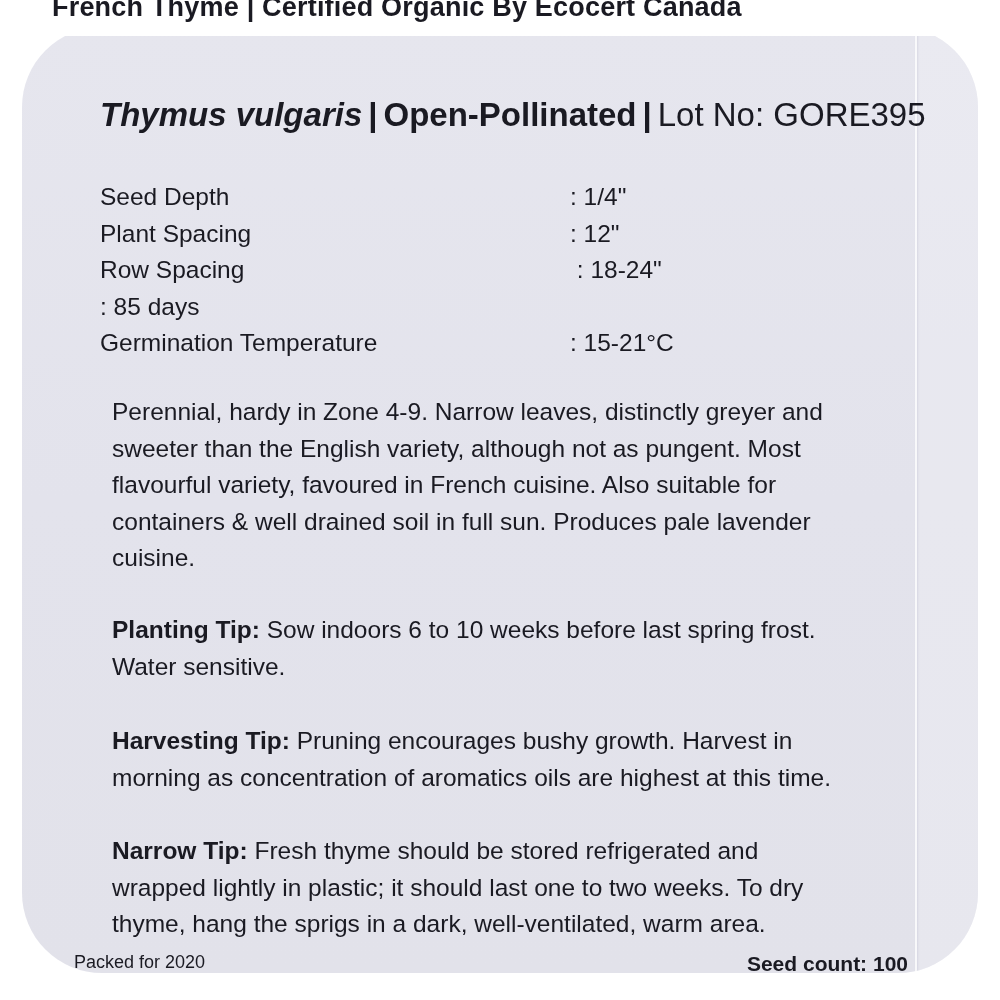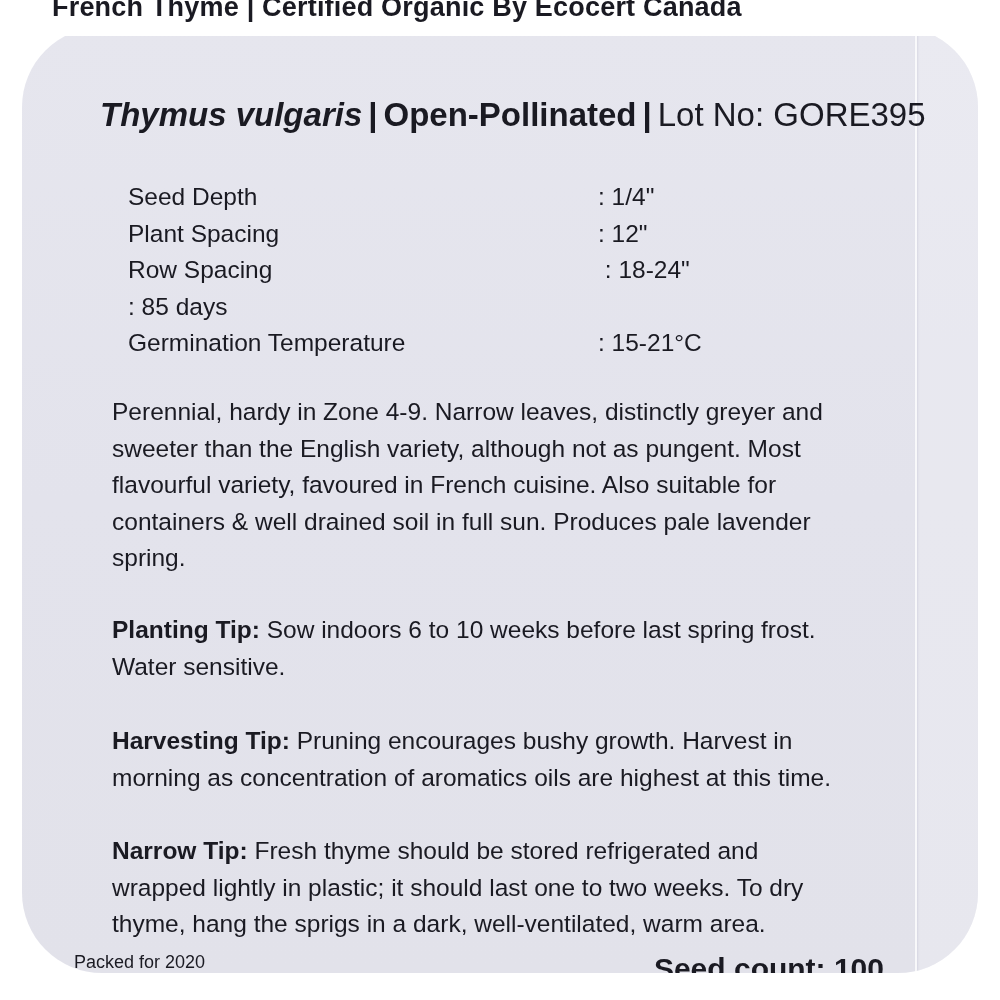--- a/index.html
+++ b/index.html
@@ -80,21 +80,20 @@
       text-align: right;
     }
     .subtitle .italic { font-style: italic; font-weight: bold; }
     .subtitle .bold { font-weight: bold; }
     .subtitle .sep { margin: 0 6px; font-weight: bold; }
     .specs {
       position: absolute;
       top: 152px;
       left: 0;
       width: 700px;
-      margin-left: 28px;
     }
     .spec-row {
       display: flex;
       height: 36.5px;
       white-space: nowrap;
     }
     .spec-label { width: 470px; }
     .spec-value { }
     .para {
       position: absolute;
@@ -104,23 +103,23 @@
     .para .b { font-weight: bold; }
     .footer-left {
       position: absolute;
       left: 74px;
       top: 952px;
       font-size: 18px;
       white-space: nowrap;
     }
     .footer-right {
       position: absolute;
-      right: 116px;
+      right: 92px;
       top: 952px;
-      font-size: 30px;
+      font-size: 21px;
       font-weight: bold;
       white-space: nowrap;
     }
     .bottom-mask {
       position: absolute;
       left: 0;
       top: 973px;
       width: 1000px;
       height: 27px;
       background: #ffffff;
@@ -163,21 +162,21 @@
         <span class="spec-label">Germination Temperature</span>
         <span class="spec-value">: 15-21°C</span>
       </div>
     </div>
 
     <div class="para" style="top:367px">
       <div>Perennial, hardy in Zone 4-9. Narrow leaves, distinctly greyer and</div>
       <div>sweeter than the English variety, although not as pungent. Most</div>
       <div>flavourful variety, favoured in French cuisine. Also suitable for</div>
       <div>containers &amp; well drained soil in full sun. Produces pale lavender</div>
-      <div>spring.</div>
+      <div>cuisine.</div>
     </div>
 
     <div class="para" style="top:585px">
       <div><span class="b">Planting Tip:</span><span style="white-space:pre"> Sow indoors 6 to 10 weeks before last spring frost.</span></div>
       <div>Water sensitive.</div>
     </div>
 
     <div class="para" style="top:696px">
       <div><span class="b">Harvesting Tip:</span><span style="white-space:pre"> Pruning encourages bushy growth. Harvest in</span></div>
       <div>morning as concentration of aromatics oils are highest at this time.</div>

